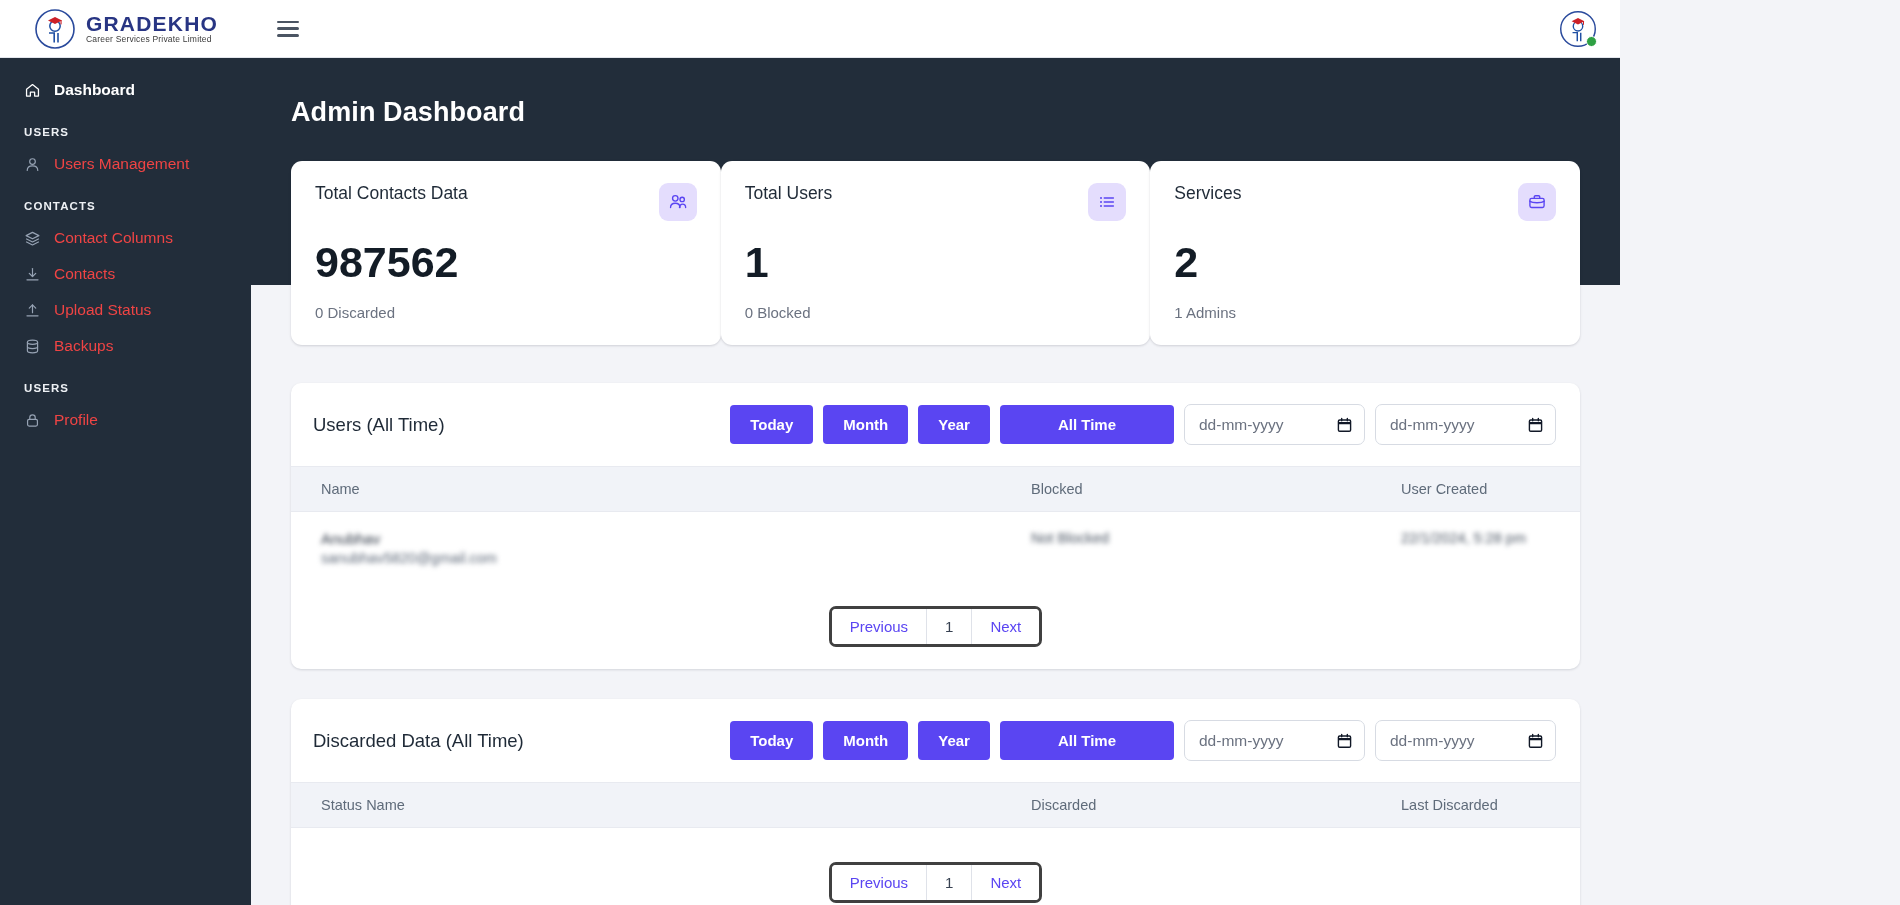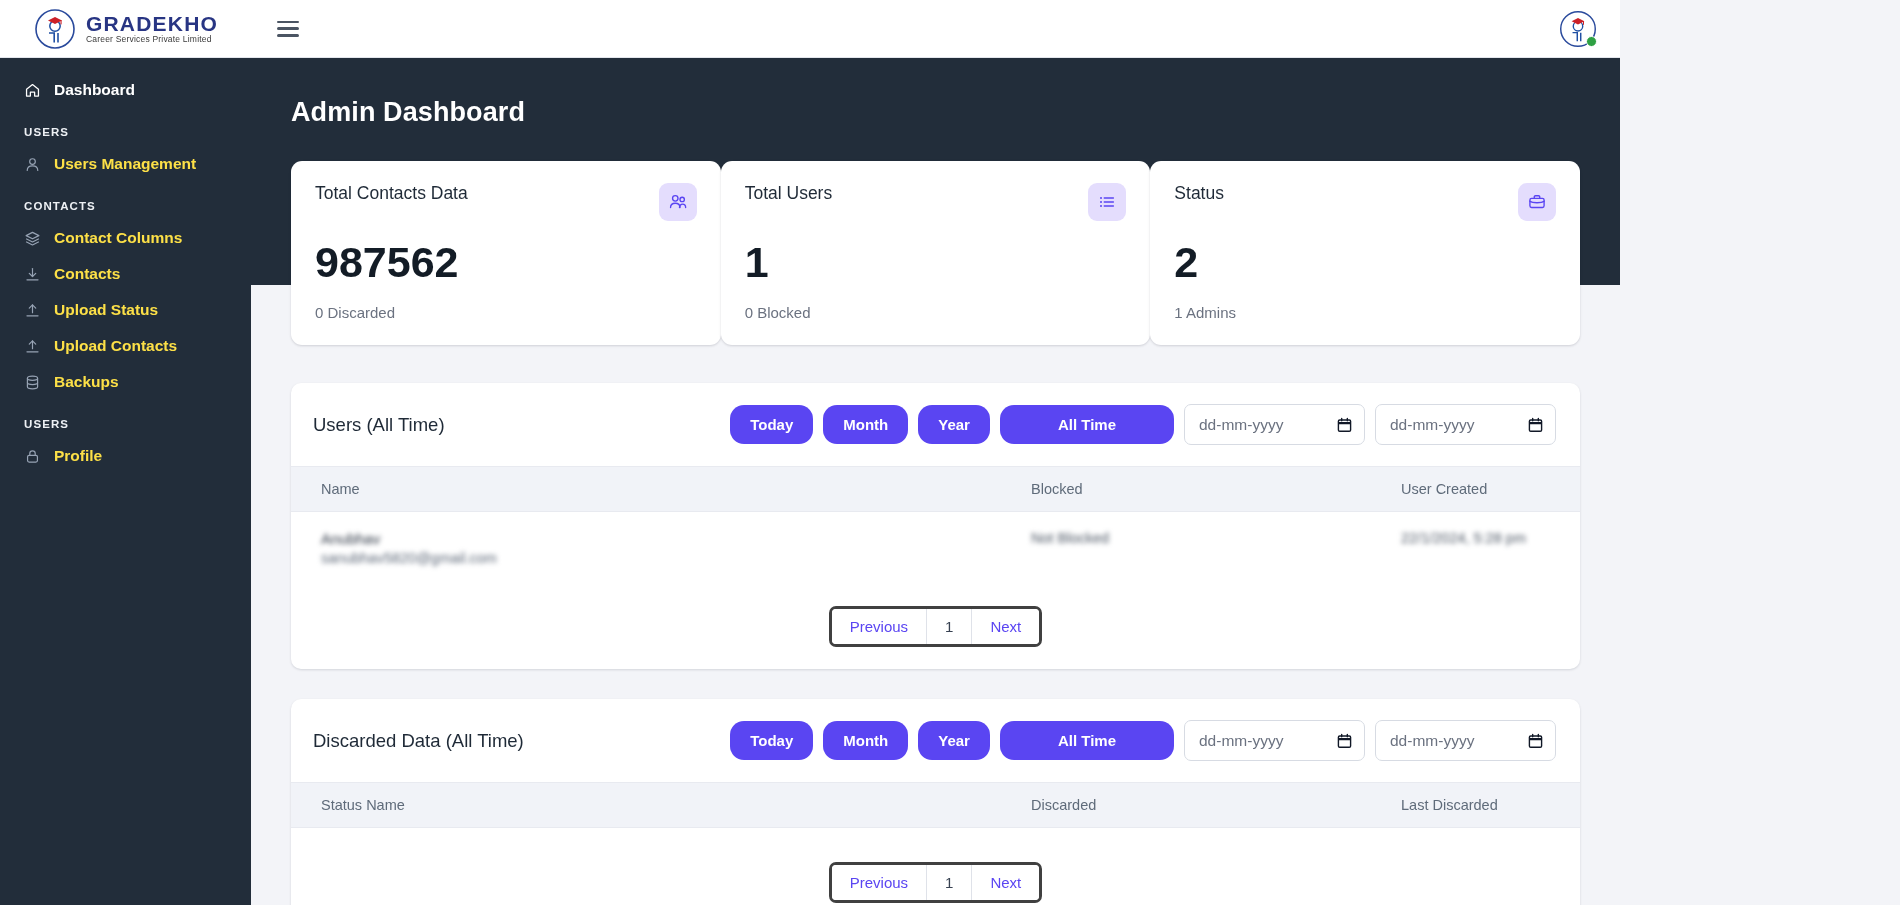--- a/index.html
+++ b/index.html
@@ -29,21 +29,21 @@
   .logo-title {
     font-size: 21px; font-weight: bold; letter-spacing: 1.2px;
     color: #283583;
   }
   .logo-sub { font-size: 8.5px; color: #3a3a3a; letter-spacing: .2px; }
 
   .nav { padding-top: 14px; }
   .nav-item {
     display: flex; align-items: center; gap: 13px;
     padding: 9px 0 9px 24px;
-    font-size: 15.5px; color: #fde047; cursor: pointer; font-weight: bold;
+    font-size: 15.5px; color: #ef4444; cursor: pointer;
   }
   .nav-item.active { color: #ffffff; font-weight: bold; }
   .nav-item .ic { width: 17px; height: 17px; flex: 0 0 17px; display: block; }
   .nav-section {
     font-size: 11.5px; font-weight: bold; letter-spacing: 1.1px;
     color: #eef1f5; padding: 18px 0 8px 24px;
   }
 
   
   .main { flex: 1; height: 905px; position: relative; background: #f3f4f8; overflow: hidden; }
@@ -104,21 +104,21 @@
     box-shadow: 0 1px 3px rgba(16,24,40,.09), 0 1px 2px rgba(16,24,40,.05);
     overflow: hidden;
   }
   .panel-head {
     display: flex; align-items: center; justify-content: space-between;
     padding: 21px 24px 21px 22px; gap: 14px;
   }
   .panel-title { font-size: 18.5px; color: #1f2a37; white-space: nowrap; }
   .panel-tools { display: flex; align-items: center; gap: 10px; }
   .fbtn {
-    background: #5a45f2; color: #fff; border: none; border-radius: 14px;
+    background: #5a45f2; color: #fff; border: none; border-radius: 4px;
     font-family: "Liberation Sans", sans-serif;
     font-size: 15px; font-weight: bold;
     padding: 11px 20px; cursor: pointer; white-space: nowrap;
   }
   .fbtn.wide { padding: 11px 58px; }
   .dateinput {
     width: 181px; height: 41px; border: 1px solid #d7dbe3; border-radius: 7px;
     background: #fff; display: flex; align-items: center; justify-content: space-between;
     padding: 0 12px 0 14px; cursor: pointer;
   }
@@ -209,28 +209,20 @@
 
       <div class="nav-item">
         <svg class="ic" viewBox="0 0 20 20" fill="none" stroke="#97a3b4" stroke-width="1.4">
           <path d="M10 12.6 V3.4" stroke-linecap="round"></path>
           <path d="M6.2 7.2 L10 3.4 L13.8 7.2" stroke-linecap="round" stroke-linejoin="round"></path>
           <path d="M3.5 16.3 H16.5" stroke-linecap="round"></path>
         </svg>
         <span>Upload Status</span>
       </div>
 
-      <div class="nav-item">
-        <svg class="ic" viewBox="0 0 20 20" fill="none" stroke="#97a3b4" stroke-width="1.4">
-          <path d="M10 12.6 V3.4" stroke-linecap="round"></path>
-          <path d="M6.2 7.2 L10 3.4 L13.8 7.2" stroke-linecap="round" stroke-linejoin="round"></path>
-          <path d="M3.5 16.3 H16.5" stroke-linecap="round"></path>
-        </svg>
-        <span>Upload Contacts</span>
-      </div>
 
       <div class="nav-item">
         <svg class="ic" viewBox="0 0 20 20" fill="none" stroke="#97a3b4" stroke-width="1.4">
           <ellipse cx="10" cy="5" rx="6" ry="2.4"></ellipse>
           <path d="M4 5 V15 c0 1.3 2.7 2.4 6 2.4 s6-1.1 6-2.4 V5"></path>
           <path d="M4 10 c0 1.3 2.7 2.4 6 2.4 s6-1.1 6-2.4"></path>
         </svg>
         <span>Backups</span>
       </div>
 
@@ -300,21 +292,21 @@
                 <path d="M4.4 6.5 h.01 M4.4 11 h.01 M4.4 15.5 h.01" stroke-linecap="round" stroke-width="2.2"></path>
               </svg>
             </div>
           </div>
           <div class="card-value">1</div>
           <div class="card-sub">0 Blocked</div>
         </div>
 
         <div class="card">
           <div class="card-top">
-            <div class="card-label">Status</div>
+            <div class="card-label">Services</div>
             <div class="card-icon">
               <svg viewBox="0 0 22 22" width="20" height="20" fill="none" stroke="#5a45f2" stroke-width="1.5">
                 <rect x="3.2" y="7" width="15.6" height="10" rx="1.8"></rect>
                 <path d="M8 7 V5.4 a1.3 1.3 0 0 1 1.3-1.3h3.4A1.3 1.3 0 0 1 14 5.4 V7"></path>
                 <path d="M3.2 10.2 c3 2.2 12.6 2.2 15.6 0" stroke-linecap="round"></path>
               </svg>
             </div>
           </div>
           <div class="card-value">2</div>
           <div class="card-sub">1 Admins</div>

